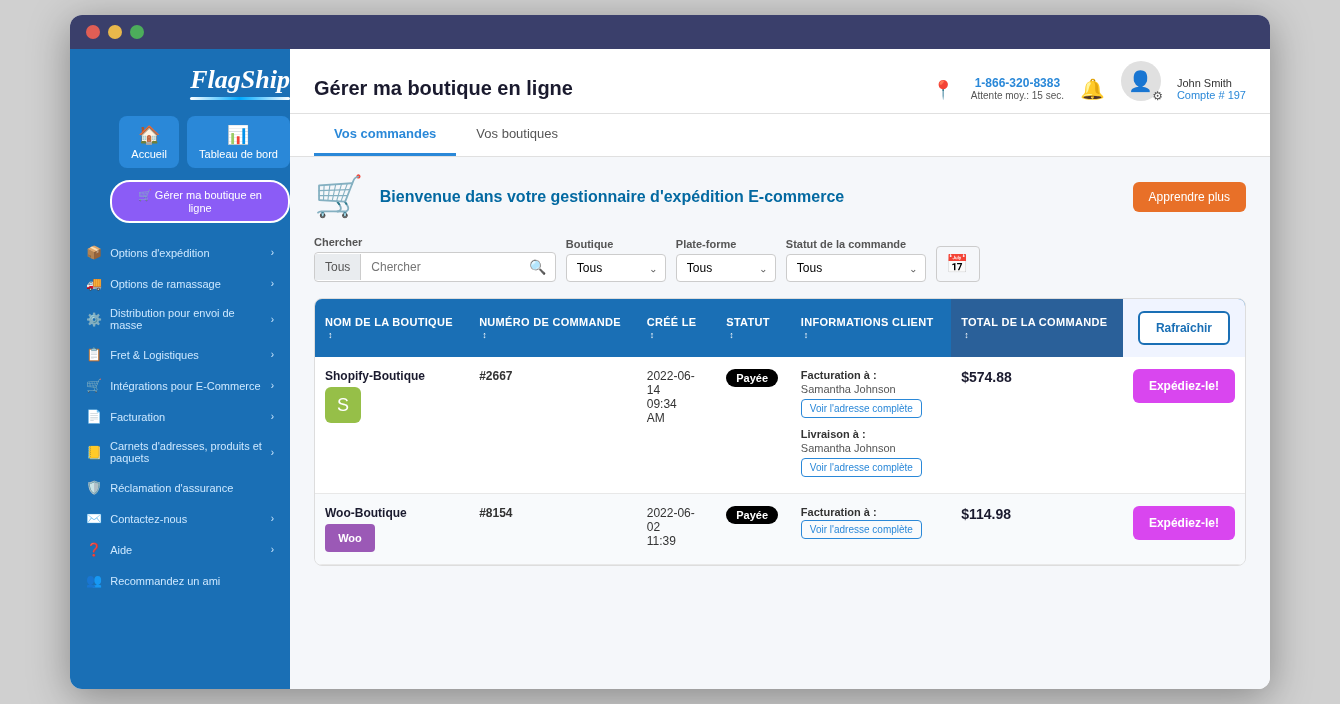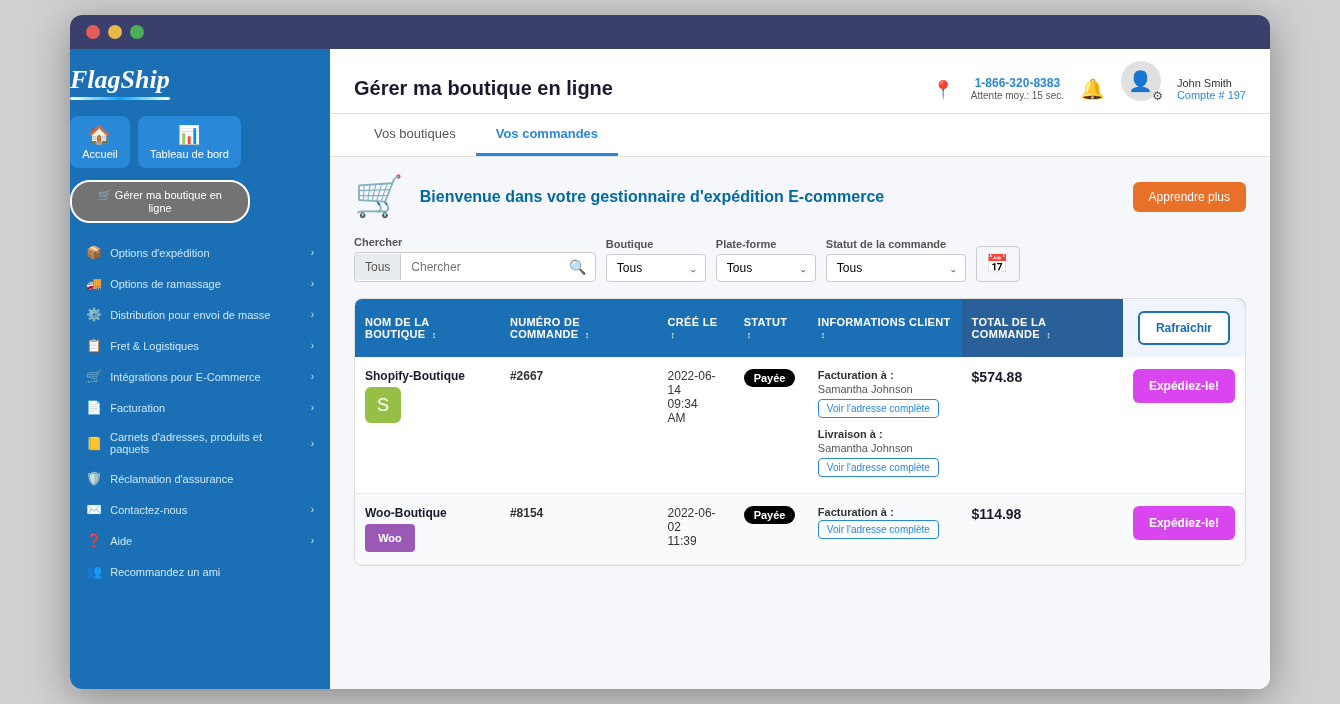--- a/index.html
+++ b/index.html
@@ -25,25 +25,25 @@
     .dot-yellow { background: #e8b84b; }
     .dot-green { background: #4cad5b; }
 
     .app-container {
       display: flex;
       height: 640px;
     }
 
     
     .sidebar {
-      width: 260px;
+      width: 220px;
       background: #1a6fb5;
       display: flex;
       flex-direction: column;
-      align-items: flex-start;
+      align-items: flex-end;
       padding: 16px 0;
       overflow-y: auto;
       flex-shrink: 0;
     }
     .sidebar-logo {
       margin-bottom: 16px;
     }
     .logo-text {
       font-size: 26px;
       font-weight: bold;
@@ -70,21 +70,21 @@
       border-radius: 8px;
       padding: 8px 12px;
       cursor: pointer;
       text-align: center;
       font-size: 11px;
       min-width: 60px;
     }
     .nav-btn .icon { font-size: 18px; display: block; margin-bottom: 2px; }
 
     .sidebar-main-btn {
-      background: #737373;
+      background: #8b5cf6;
       border: 2px solid #fff;
       color: #fff;
       border-radius: 20px;
       padding: 7px 16px;
       cursor: pointer;
       font-size: 11px;
       margin-bottom: 14px;
       width: 180px;
       text-align: center;
     }
@@ -443,22 +443,22 @@
           <span>👤</span>
           <span class="user-gear">⚙</span>
         </div>
         <div class="user-info">
           <div>John Smith</div>
           <div class="account">Compte # 197</div>
         </div>
       </div>
 
       <div class="tabs-bar">
+        <div class="tab active">Vos commandes</div>
         <div class="tab">Vos boutiques</div>
-        <div class="tab active">Vos commandes</div>
       </div>
 
       <div class="welcome-banner">
         <div class="cart-icon">🛒</div>
         <div class="welcome-text">Bienvenue dans votre gestionnaire d'expédition E-commerce</div>
         <button class="learn-more-btn">Apprendre plus</button>
       </div>
 
       <div class="search-bar">
         <div class="search-group">

